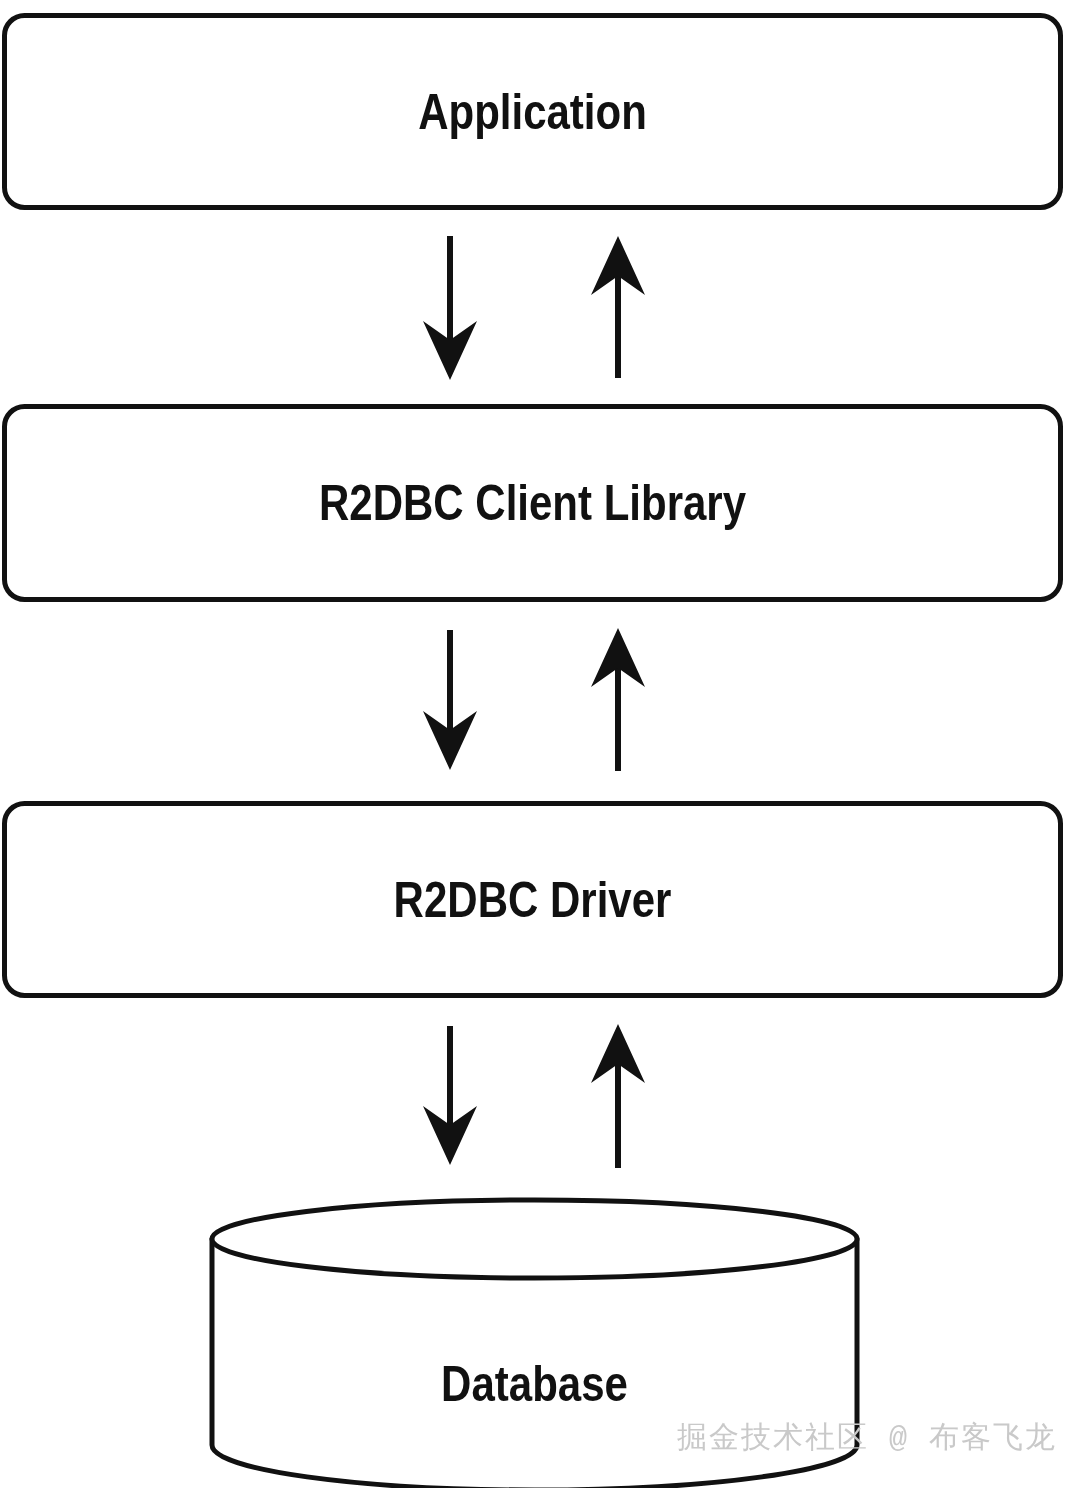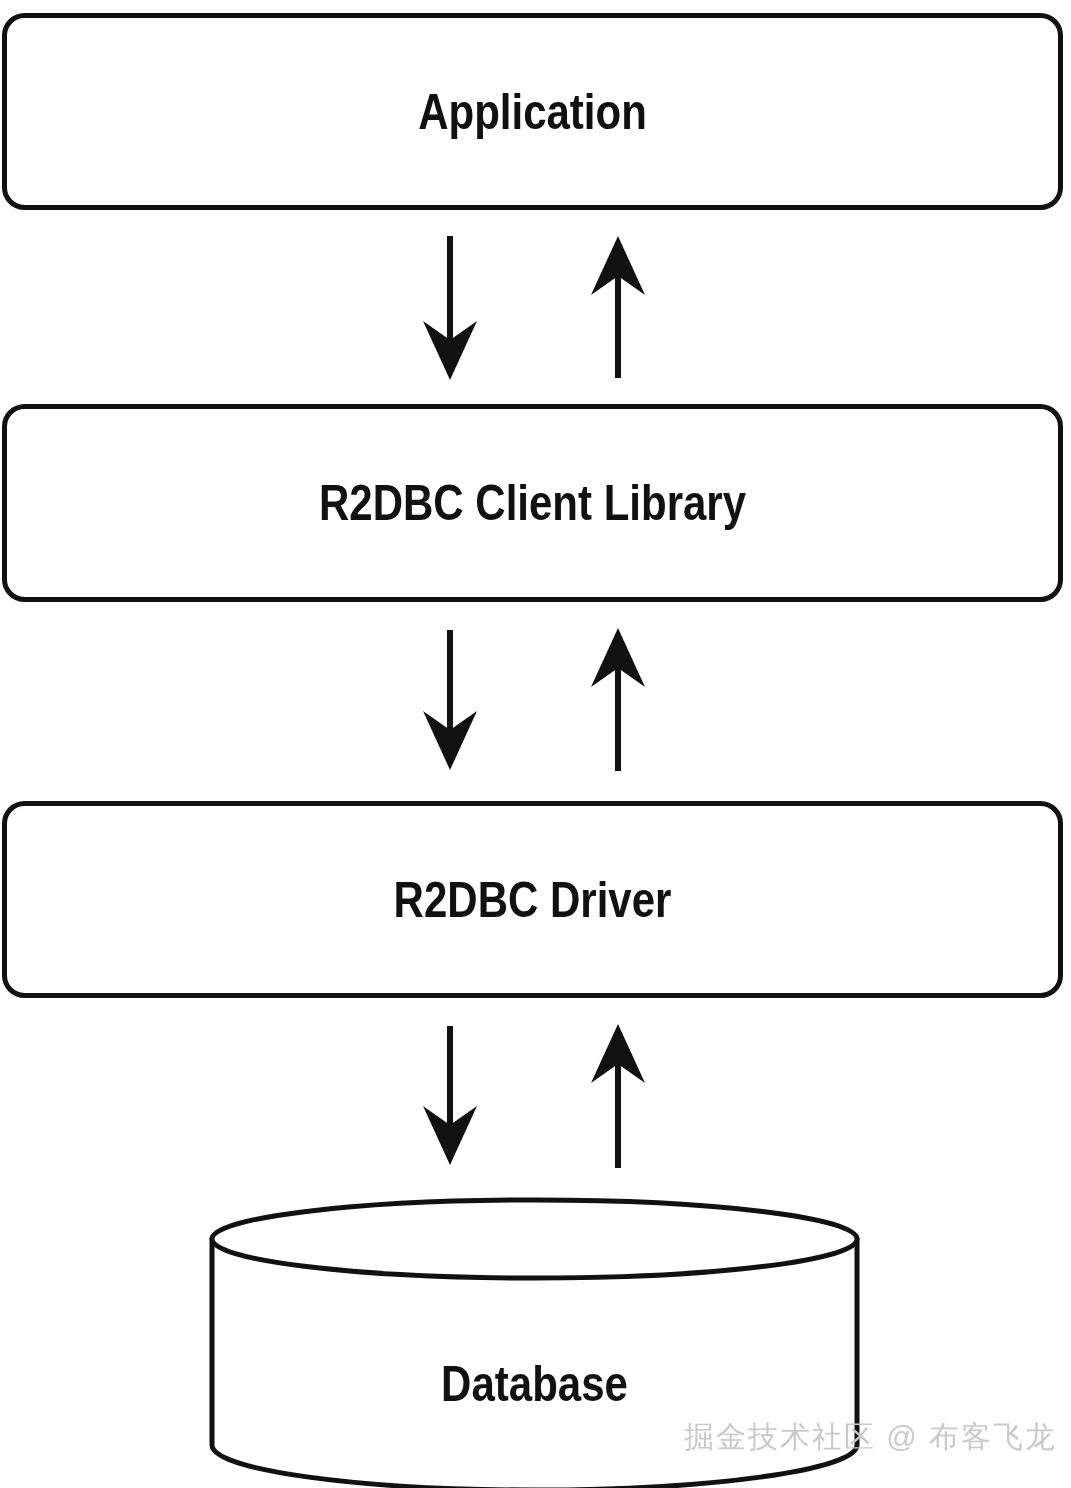--- a/index.html
+++ b/index.html
@@ -63,21 +63,21 @@
   #label-application   { left: 2px;   top: 5px;    width: 1061px; height: 197px; }
   #label-client-lib    { left: 2px;   top: 396px;  width: 1061px; height: 198px; }
   #label-driver        { left: 2px;   top: 793px;  width: 1061px; height: 197px; }
   #label-database      { left: 212px; top: 1348px; width: 645px;  height: 56px;  }
   .watermark {
     position: absolute;
     right: 14px;
     bottom: 38px;
     color: #c9c9c9;
     font-size: 30px;
-    font-family: Liberation Sans, sans-serif;
+    font-family: Liberation Mono, monospace;
     letter-spacing: 2px;
     white-space: nowrap;
     pointer-events: none;
   }
 </style>
 </head>
 <body>
 
 <div id="diagram-root">
 

